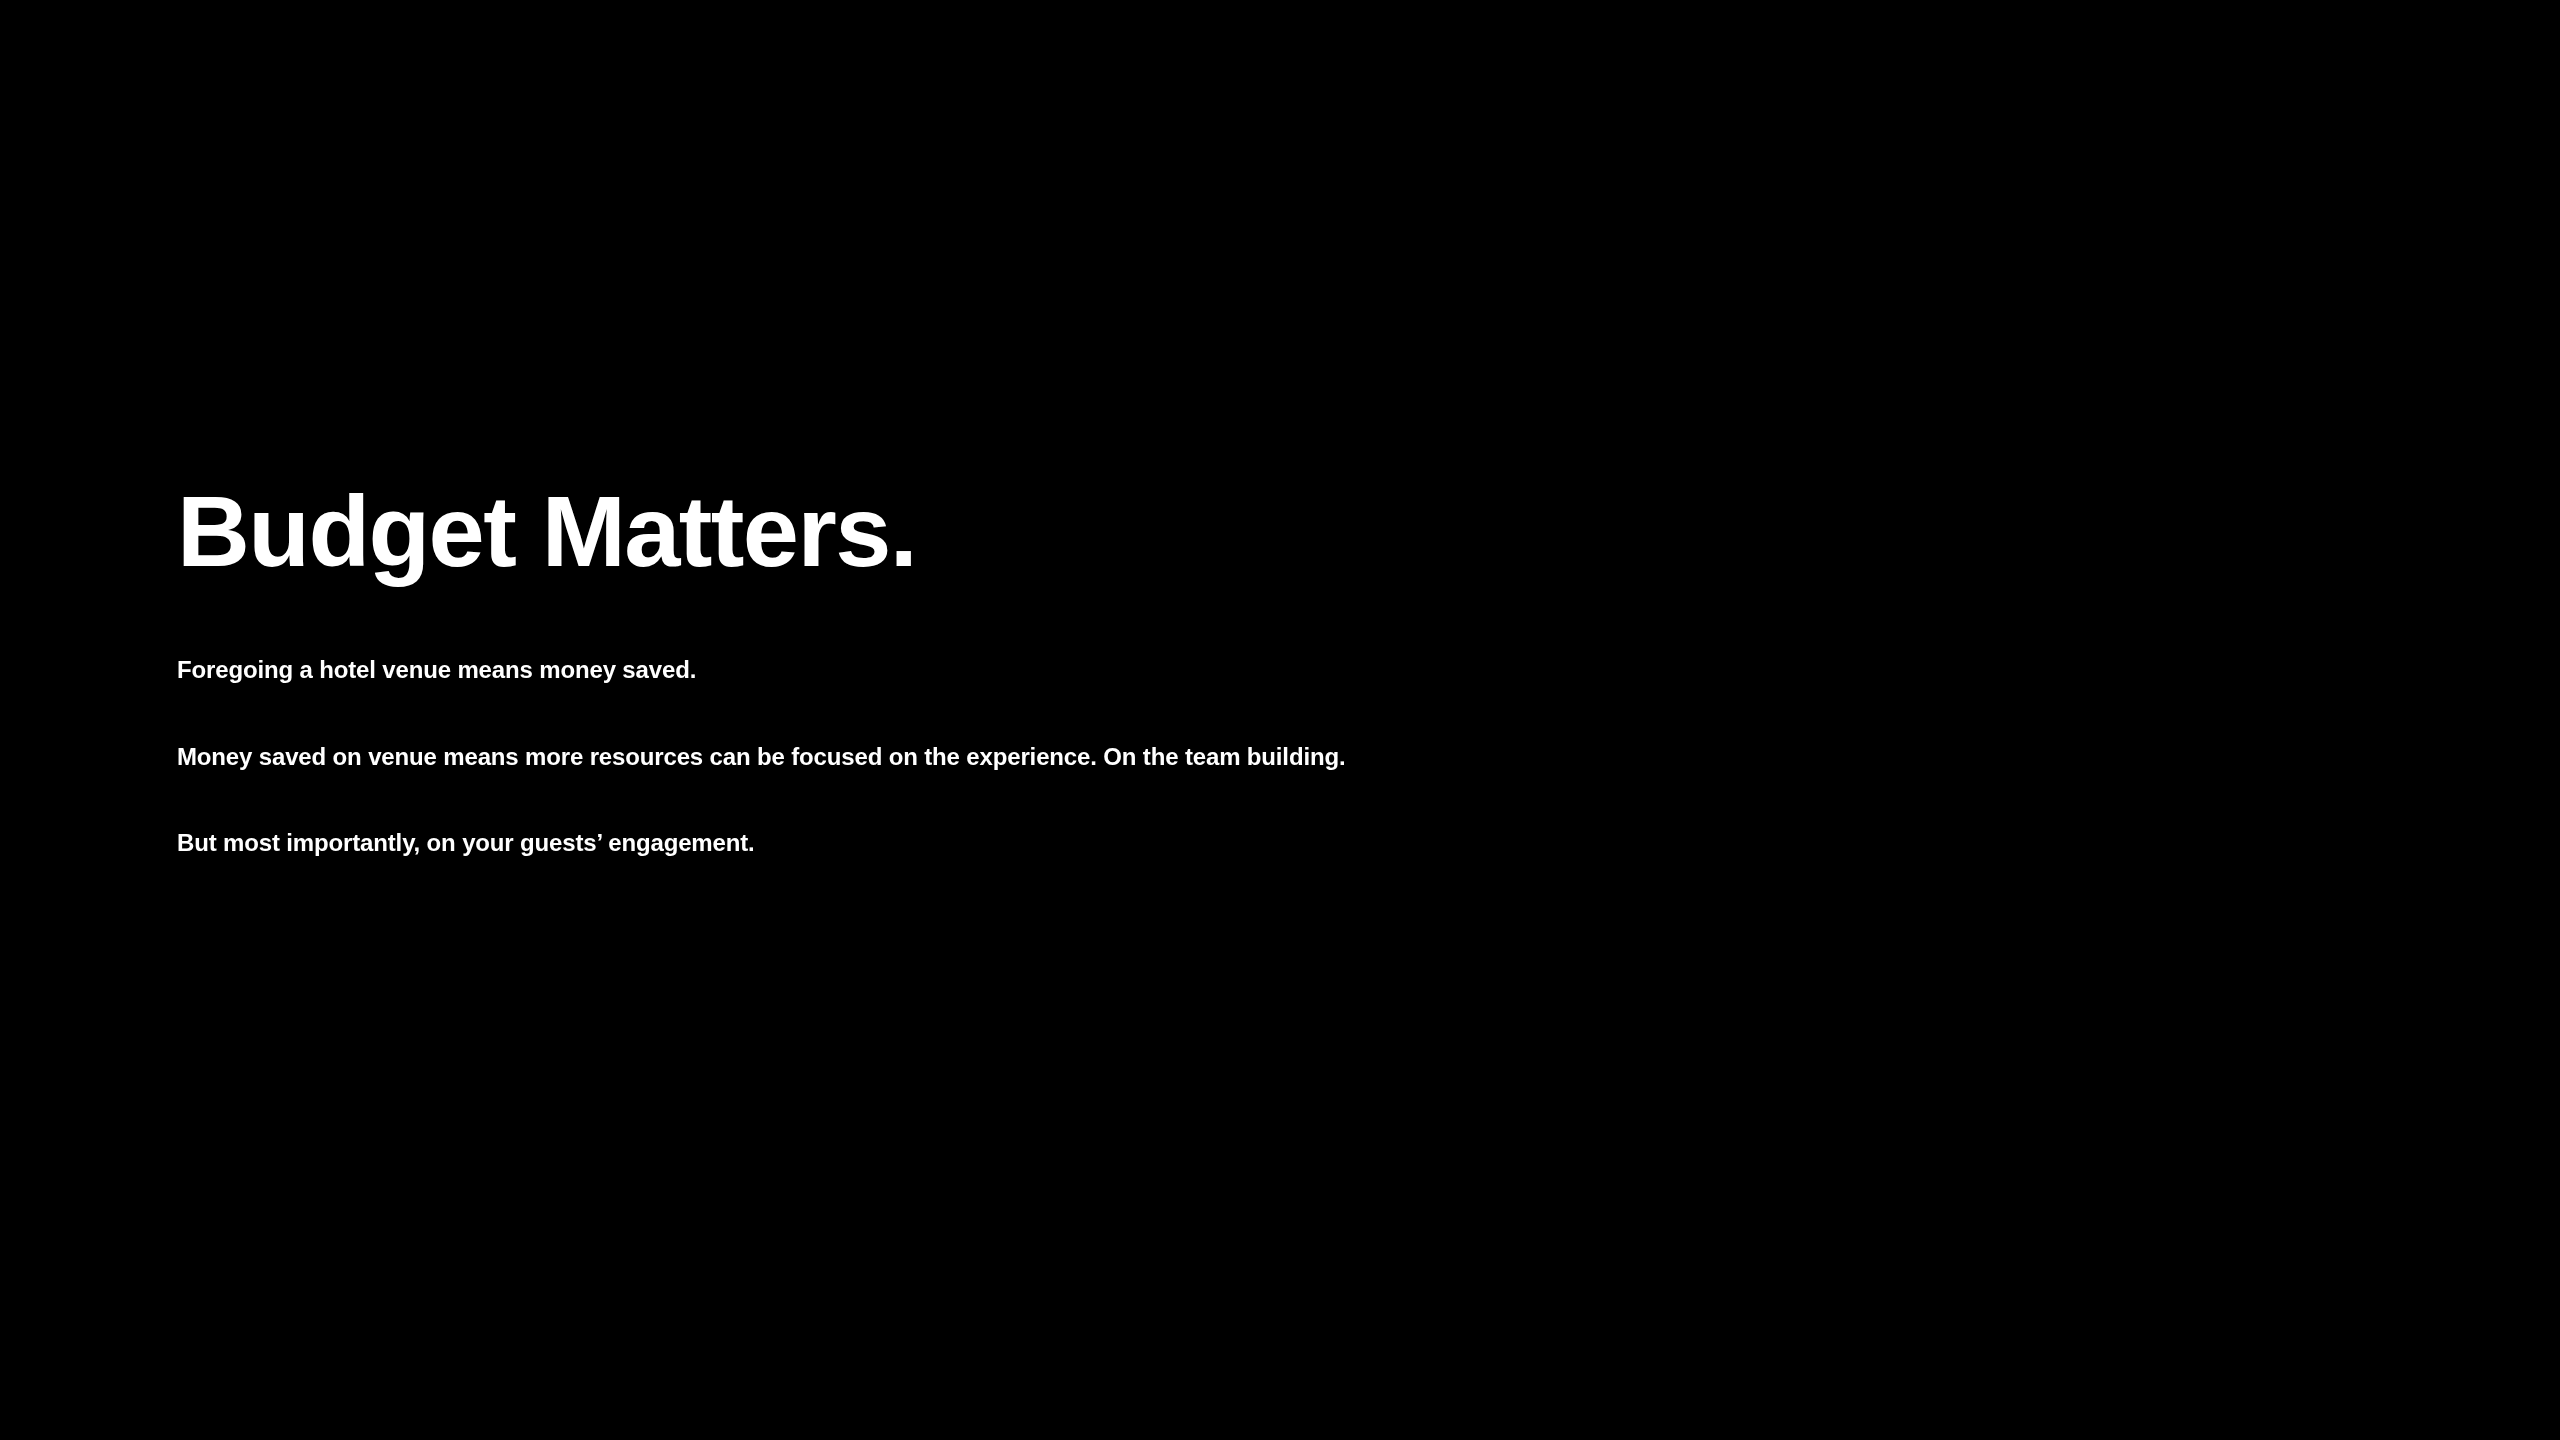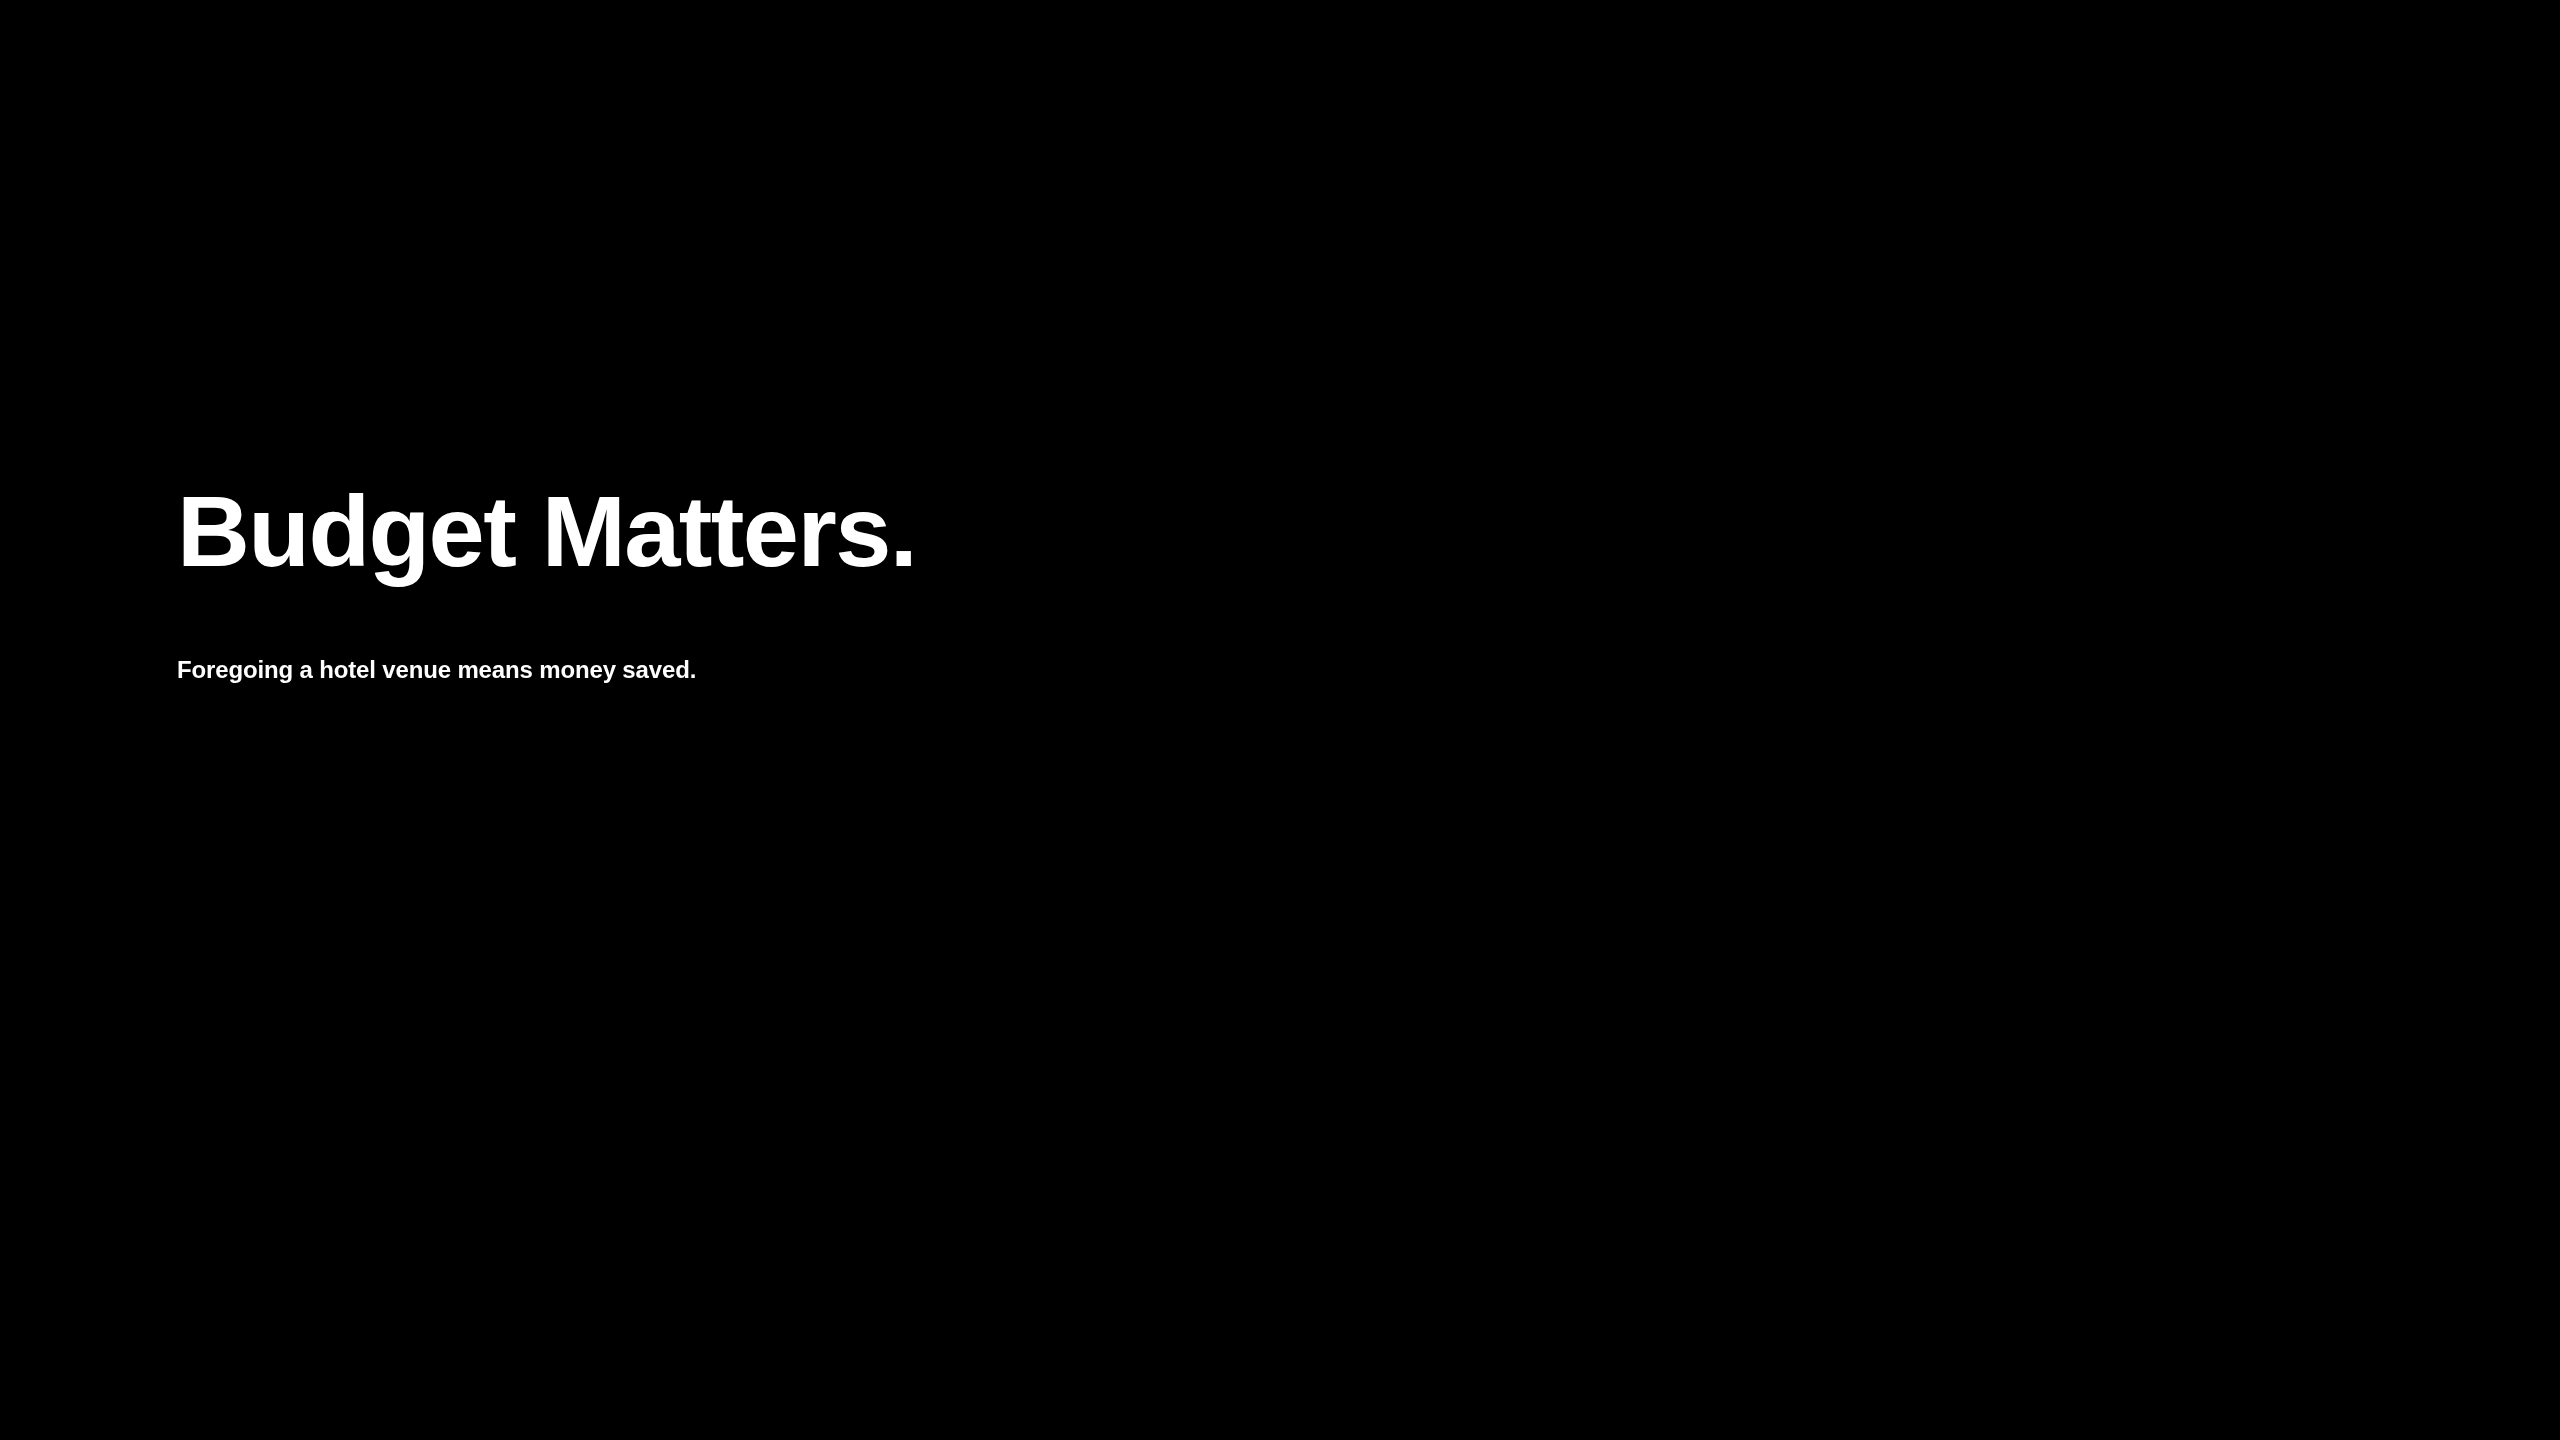--- a/index.html
+++ b/index.html
@@ -68,19 +68,21 @@
 <div class="slide">
 
   <div class="content-block">
 
     <h1 class="slide-heading">Budget Matters.</h1>
 
     <div class="body-group">
 
       <p class="slide-paragraph">Foregoing a hotel venue means money saved.</p>
 
+      <p class="slide-paragraph">Money saved on venue means more resources can be focused on the experience. On the team building.</p>
 
+      <p class="slide-paragraph">But most importantly, on your guests’ engagement.</p>
 
     </div>
 
   </div>
 
 </div>
 
 </body></html>

